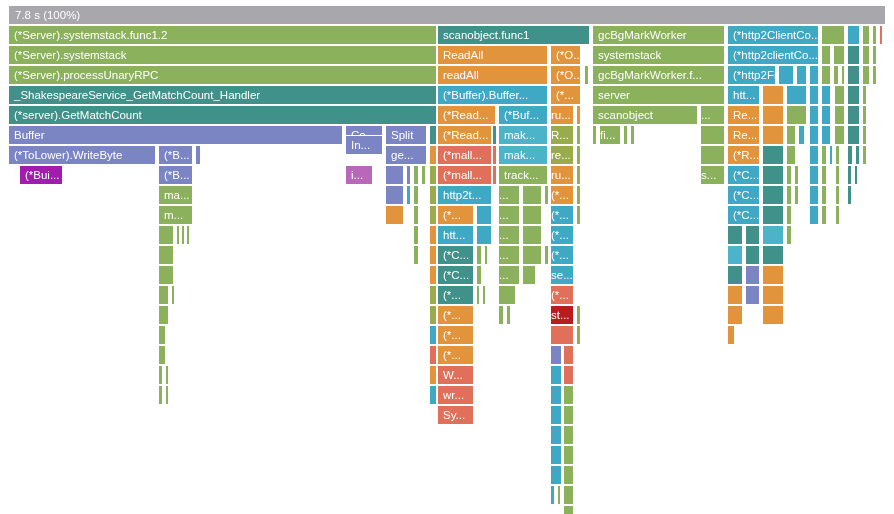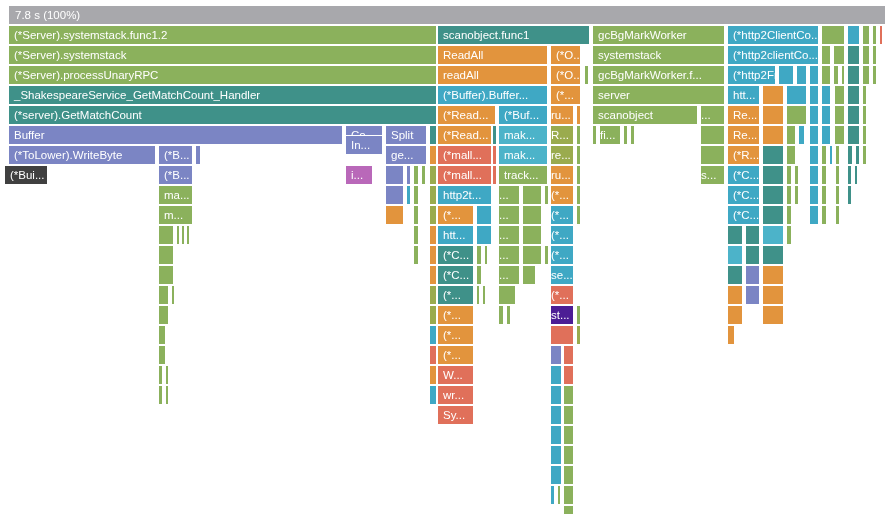--- a/index.html
+++ b/index.html
@@ -156,21 +156,21 @@
       <div class="fr" style="left: 727px; top: 145px; width: 33px; height: 20px; background: rgb(226, 148, 61);">(*R...</div>
       <div class="fr tiny" style="left: 762px; top: 145px; width: 22px; height: 20px; background: rgb(63, 145, 137);"></div>
       <div class="fr tiny" style="left: 786px; top: 145px; width: 10px; height: 20px; background: rgb(139, 177, 92);"></div>
       <div class="fr tiny" style="left: 809px; top: 145px; width: 10px; height: 20px; background: rgb(63, 168, 196);"></div>
       <div class="fr tiny" style="left: 821px; top: 145px; width: 6px; height: 20px; background: rgb(139, 177, 92);"></div>
       <div class="fr tiny" style="left: 829px; top: 145px; width: 4px; height: 20px; background: rgb(63, 168, 196);"></div>
       <div class="fr tiny" style="left: 835px; top: 145px; width: 5px; height: 20px; background: rgb(139, 177, 92);"></div>
       <div class="fr tiny" style="left: 847px; top: 145px; width: 6px; height: 20px; background: rgb(63, 145, 137);"></div>
       <div class="fr tiny" style="left: 855px; top: 145px; width: 5px; height: 20px; background: rgb(63, 145, 137);"></div>
       <div class="fr tiny" style="left: 862px; top: 145px; width: 5px; height: 20px; background: rgb(139, 177, 92);"></div>
-      <div class="fr" style="left: 4px; top: 165px; width: 44px; height: 20px; background: #404040;">(*Bui...</div>
+      <div class="fr" style="left: 19px; top: 165px; width: 44px; height: 20px; background: #a21caf;">(*Bui...</div>
       <div class="fr" style="left: 158px; top: 165px; width: 35px; height: 20px; background: rgb(123, 133, 196);">(*B...</div>
       <div class="fr" style="left: 345px; top: 165px; width: 28px; height: 20px; background: rgb(185, 104, 185);">i...</div>
       <div class="fr tiny" style="left: 385px; top: 165px; width: 19px; height: 20px; background: rgb(123, 133, 196);"></div>
       <div class="fr tiny" style="left: 406px; top: 165px; width: 5px; height: 20px; background: rgb(123, 133, 196);"></div>
       <div class="fr tiny" style="left: 413px; top: 165px; width: 6px; height: 20px; background: rgb(139, 177, 92);"></div>
       <div class="fr tiny" style="left: 421px; top: 165px; width: 5px; height: 20px; background: rgb(139, 177, 92);"></div>
       <div class="fr tiny" style="left: 429px; top: 165px; width: 8px; height: 20px; background: rgb(154, 171, 78);"></div>
       <div class="fr" style="left: 437px; top: 165px; width: 55px; height: 20px; background: rgb(224, 112, 90);">(*mall...</div>
       <div class="fr tiny" style="left: 492px; top: 165px; width: 5px; height: 20px; background: rgb(224, 112, 90);"></div>
       <div class="fr" style="left: 498px; top: 165px; width: 50px; height: 20px; background: rgb(139, 177, 92);">track...</div>
@@ -268,21 +268,21 @@
       <div class="fr tiny" style="left: 498px; top: 285px; width: 18px; height: 20px; background: rgb(139, 177, 92);"></div>
       <div class="fr tiny" style="left: 550px; top: 285px; width: 24px; height: 20px; background: rgb(224, 112, 90);">(*...</div>
       <div class="fr tiny" style="left: 727px; top: 285px; width: 16px; height: 20px; background: rgb(226, 148, 61);"></div>
       <div class="fr tiny" style="left: 745px; top: 285px; width: 15px; height: 20px; background: rgb(123, 133, 196);"></div>
       <div class="fr tiny" style="left: 762px; top: 285px; width: 22px; height: 20px; background: rgb(226, 148, 61);"></div>
       <div class="fr tiny" style="left: 158px; top: 305px; width: 11px; height: 20px; background: rgb(139, 177, 92);"></div>
       <div class="fr tiny" style="left: 429px; top: 305px; width: 8px; height: 20px; background: rgb(154, 171, 78);"></div>
       <div class="fr" style="left: 437px; top: 305px; width: 37px; height: 20px; background: rgb(226, 148, 61);">(*...</div>
       <div class="fr tiny" style="left: 498px; top: 305px; width: 6px; height: 20px; background: rgb(139, 177, 92);"></div>
       <div class="fr tiny" style="left: 506px; top: 305px; width: 5px; height: 20px; background: rgb(139, 177, 92);"></div>
-      <div class="fr tiny" style="left: 550px; top: 305px; width: 24px; height: 20px; background: #4c1d95;">st...</div>
+      <div class="fr tiny" style="left: 550px; top: 305px; width: 24px; height: 20px; background: #b91c1c;">st...</div>
       <div class="fr tiny" style="left: 576px; top: 305px; width: 5px; height: 20px; background: rgb(139, 177, 92);"></div>
       <div class="fr tiny" style="left: 727px; top: 305px; width: 16px; height: 20px; background: rgb(226, 148, 61);"></div>
       <div class="fr tiny" style="left: 762px; top: 305px; width: 22px; height: 20px; background: rgb(226, 148, 61);"></div>
       <div class="fr tiny" style="left: 158px; top: 325px; width: 8px; height: 20px; background: rgb(139, 177, 92);"></div>
       <div class="fr tiny" style="left: 429px; top: 325px; width: 8px; height: 20px; background: rgb(63, 168, 196);"></div>
       <div class="fr" style="left: 437px; top: 325px; width: 37px; height: 20px; background: rgb(226, 148, 61);">(*...</div>
       <div class="fr tiny" style="left: 550px; top: 325px; width: 24px; height: 20px; background: rgb(224, 112, 90);"></div>
       <div class="fr tiny" style="left: 576px; top: 325px; width: 5px; height: 20px; background: rgb(154, 171, 78);"></div>
       <div class="fr tiny" style="left: 727px; top: 325px; width: 8px; height: 20px; background: rgb(226, 148, 61);"></div>
       <div class="fr tiny" style="left: 158px; top: 345px; width: 8px; height: 20px; background: rgb(139, 177, 92);"></div>

